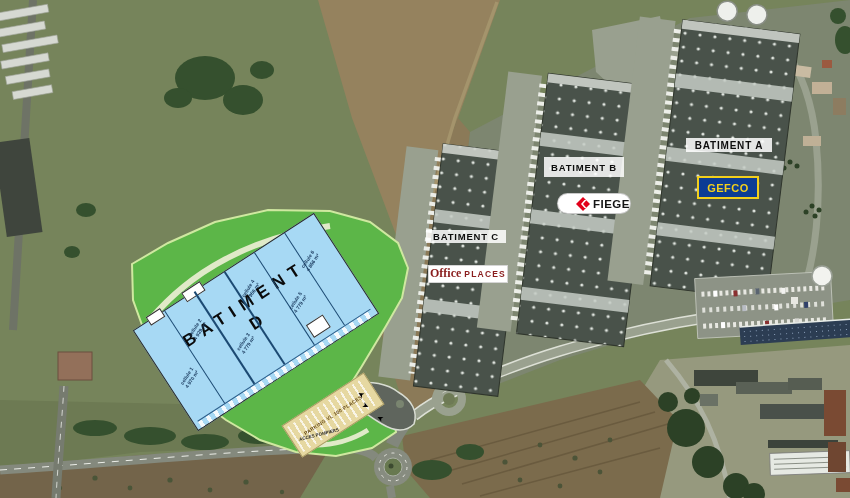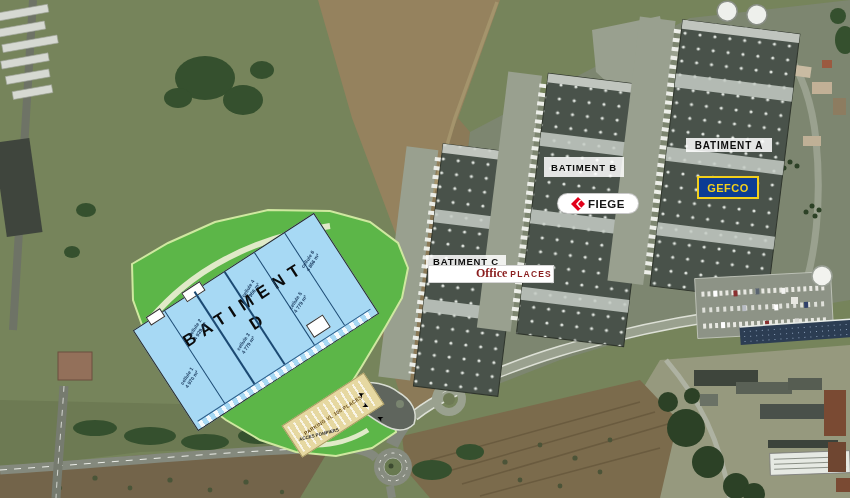--- a/index.html
+++ b/index.html
@@ -5,30 +5,30 @@
   html,body{margin:0;padding:0;background:#222;}
   #stage{position:relative;width:850px;height:498px;overflow:hidden;
          font-family:"Liberation Sans",sans-serif;background:#76845b;}
   #terrain{position:absolute;left:0;top:0;z-index:1;}
   .ov{position:absolute;z-index:3;}
   
   .band{background:rgba(255,255,255,.85);display:flex;align-items:center;justify-content:center;
         font-weight:700;color:#0d0d0d;letter-spacing:.8px;}
   #band-a{left:686px;top:138px;width:86px;height:14px;font-size:10px;}
   #band-b{left:544px;top:157px;width:80px;height:20px;font-size:9.5px;}
-  #band-c{left:426px;top:230px;width:80px;height:13px;font-size:9.5px;margin-top:25px;}
+  #band-c{left:426px;top:230px;width:80px;height:13px;font-size:9.5px;}
   
   #logo-gefco{left:697px;top:176px;width:58px;height:19px;background:#0c3c94;
         border:2px solid #f2cf1c;border-radius:0;display:flex;align-items:center;justify-content:center;
         color:#f2cf1c;font-weight:700;font-size:11px;letter-spacing:.5px;}
-  #logo-fiege{left:558px;top:194px;width:80px;height:19px;background:#fff;border-radius:10px;
-        box-shadow:0 0 0 1px #c9c9c9;display:flex;align-items:center;justify-content:center;gap:3px;}
+  #logo-fiege{left:558px;top:194px;width:72px;height:19px;background:#fff;border-radius:10px;
+        box-shadow:0 0 0 1px #c9c9c9;display:flex;align-items:center;justify-content:flex-end;gap:3px;}
   #logo-fiege .txt{font-weight:800;font-size:11.5px;color:#151515;letter-spacing:.5px;}
   #logo-od{left:429px;top:266px;width:78px;height:16px;background:#fff;
-        display:flex;align-items:baseline;justify-content:center;gap:3px;box-shadow:0 0 0 1px #d5d5d5;padding-left:46px;}
+        display:flex;align-items:baseline;justify-content:center;gap:3px;box-shadow:0 0 0 1px #d5d5d5;}
   #logo-od .w1{font-family:"Liberation Serif",serif;font-weight:700;font-size:12px;color:#8a1e1e;}
   #logo-od .w2{font-weight:700;font-size:8.5px;color:#8a1e1e;letter-spacing:1.2px;}
   
   #plan-building{left:148px;top:262px;width:214px;height:118px;transform:rotate(-33deg);
         background:#a7d9f4;border:1px solid #2b2b2b;z-index:2;}
   #plan-title{position:absolute;left:0;right:0;top:28px;text-align:center;
         font-weight:800;font-size:17px;letter-spacing:7px;color:#0a0a0a;}
   #plan-title-d{position:absolute;left:0;right:0;top:50px;text-align:center;
         font-weight:800;font-size:17px;color:#0a0a0a;}
   .divider{position:absolute;top:0;bottom:8px;width:1.5px;background:#1c4a73;}

